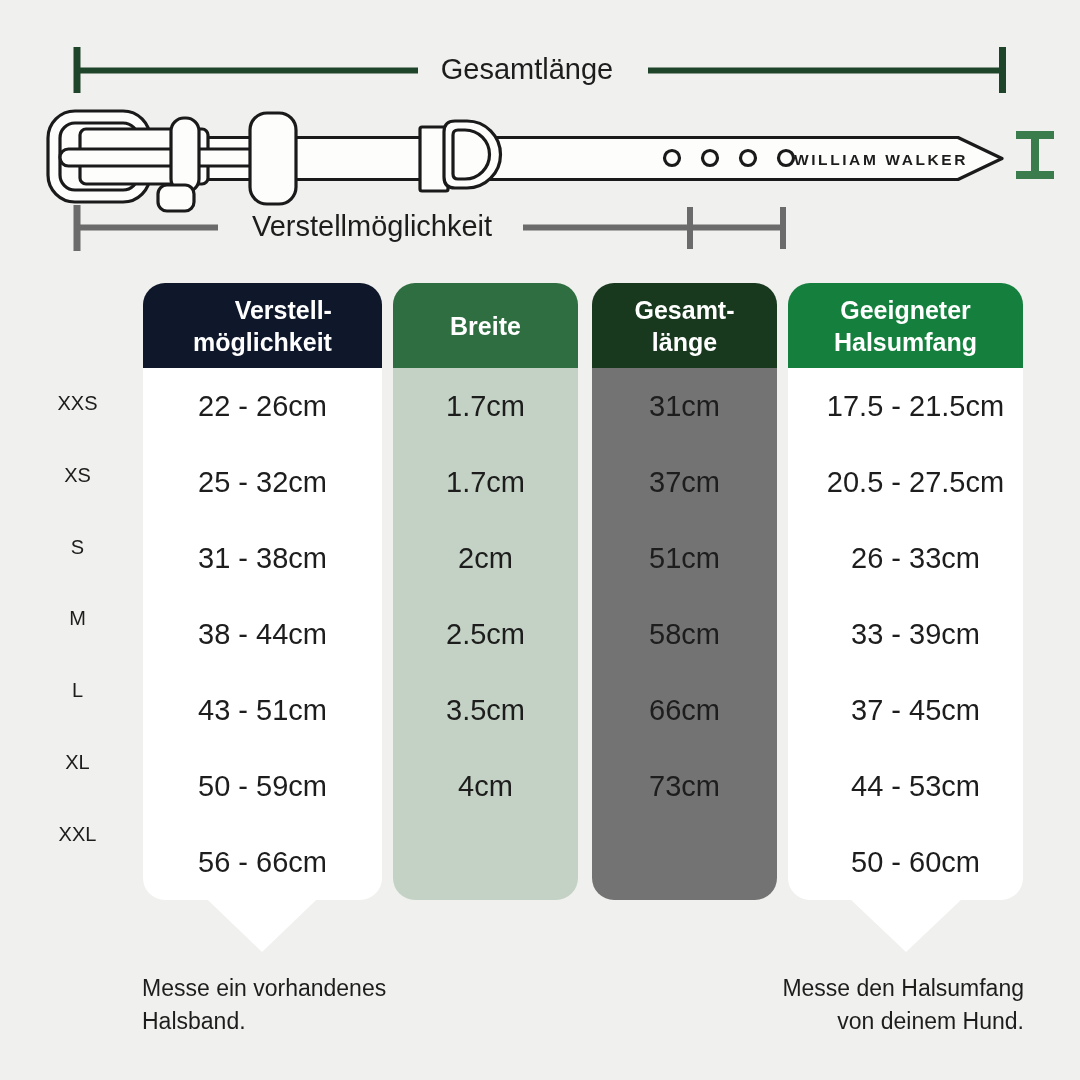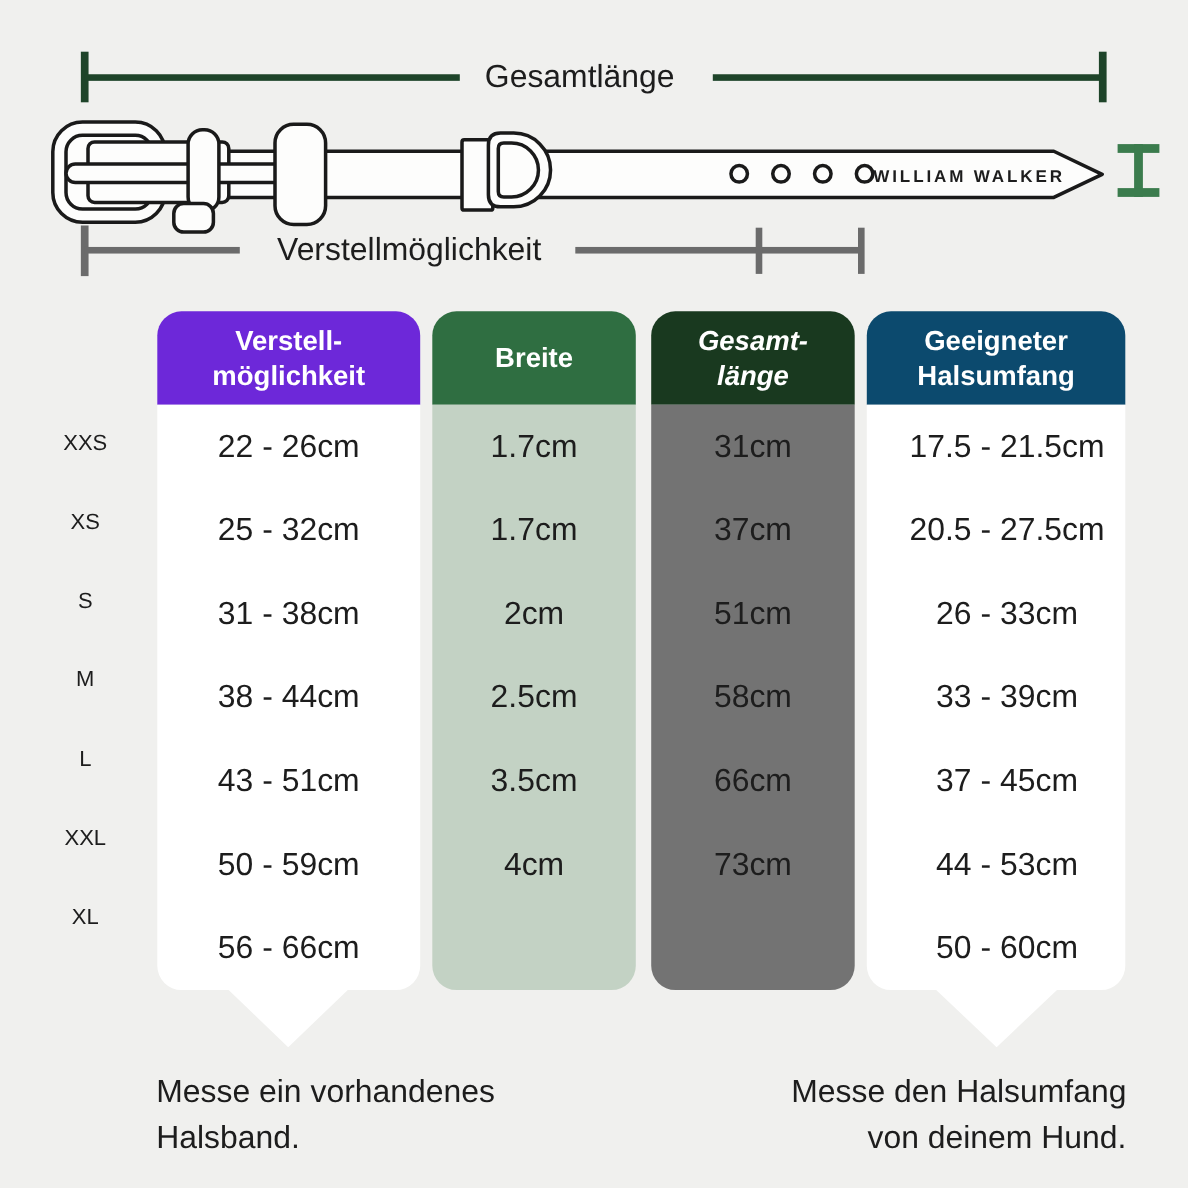--- a/index.html
+++ b/index.html
@@ -31,21 +31,21 @@
   .bod{height:532px;border-radius:0 0 22px 22px;display:grid;grid-template-rows:repeat(7,1fr);}
   .cell{display:flex;align-items:center;justify-content:center;font-size:29px;}
 
   #labels{position:absolute;left:30px;top:368px;width:95px;height:502px;display:grid;grid-template-rows:repeat(7,1fr);}
   .size-label{display:flex;align-items:center;justify-content:center;font-size:20px;}
 
   .tri{position:absolute;top:880px;height:72px;background:#ffffff;clip-path:polygon(0 0,100% 0,50% 100%);}
   #tri-left{left:187px;width:150px;}
   #tri-right{left:830px;width:152px;}
 
-  .note{position:absolute;top:972px;font-size:29px;line-height:1.45;}
+  .note{position:absolute;top:972px;font-size:23px;line-height:1.45;}
   #note-left{left:142px;text-align:left;}
   #note-right{right:56px;text-align:right;}
 </style>
 </head>
 <body>
 
 <div class="canvas">
 
   <svg id="diagram" width="1080" height="266" viewBox="0 0 1080 266">
 
@@ -106,26 +106,26 @@
       <rect class="mgray" x="780" y="207" width="6" height="42"></rect>
     </g>
   </svg>
 
   <div id="labels">
       <div class="size-label">XXS</div>
       <div class="size-label">XS</div>
       <div class="size-label">S</div>
       <div class="size-label">M</div>
       <div class="size-label">L</div>
+      <div class="size-label">XL</div>
       <div class="size-label">XXL</div>
-      <div class="size-label">XL</div>
     </div>
 
   <section class="card" id="col-0">
-    <div class="hdr" style="background: #6d28d9;">Verstell-
+    <div class="hdr" style="background: #0f172a; text-align: right;">Verstell-
 möglichkeit</div>
     <div class="bod" style="background: rgb(255, 255, 255);">
         <div class="cell">22 - 26cm</div>
         <div class="cell">25 - 32cm</div>
         <div class="cell">31 - 38cm</div>
         <div class="cell">38 - 44cm</div>
         <div class="cell">43 - 51cm</div>
         <div class="cell">50 - 59cm</div>
         <div class="cell">56 - 66cm</div>
       </div>
@@ -135,33 +135,33 @@
     <div class="bod" style="background: rgb(195, 210, 196);">
         <div class="cell">1.7cm</div>
         <div class="cell">1.7cm</div>
         <div class="cell">2cm</div>
         <div class="cell">2.5cm</div>
         <div class="cell">3.5cm</div>
         <div class="cell">4cm</div>
       </div>
   </section>
   <section class="card" id="col-2">
-    <div class="hdr" style="background: rgb(25, 57, 31); font-style: italic;">Gesamt-
+    <div class="hdr" style="background: rgb(25, 57, 31);">Gesamt-
 länge</div>
     <div class="bod" style="background: #737373;">
         <div class="cell">31cm</div>
         <div class="cell">37cm</div>
         <div class="cell">51cm</div>
         <div class="cell">58cm</div>
         <div class="cell">66cm</div>
         <div class="cell">73cm</div>
       </div>
   </section>
   <section class="card" id="col-3">
-    <div class="hdr" style="background: #0c4a6e;">Geeigneter
+    <div class="hdr" style="background: #15803d;">Geeigneter
 Halsumfang</div>
     <div class="bod" style="background: rgb(255, 255, 255); padding-left: 20px;">
         <div class="cell">17.5 - 21.5cm</div>
         <div class="cell">20.5 - 27.5cm</div>
         <div class="cell">26 - 33cm</div>
         <div class="cell">33 - 39cm</div>
         <div class="cell">37 - 45cm</div>
         <div class="cell">44 - 53cm</div>
         <div class="cell">50 - 60cm</div>
       </div>

